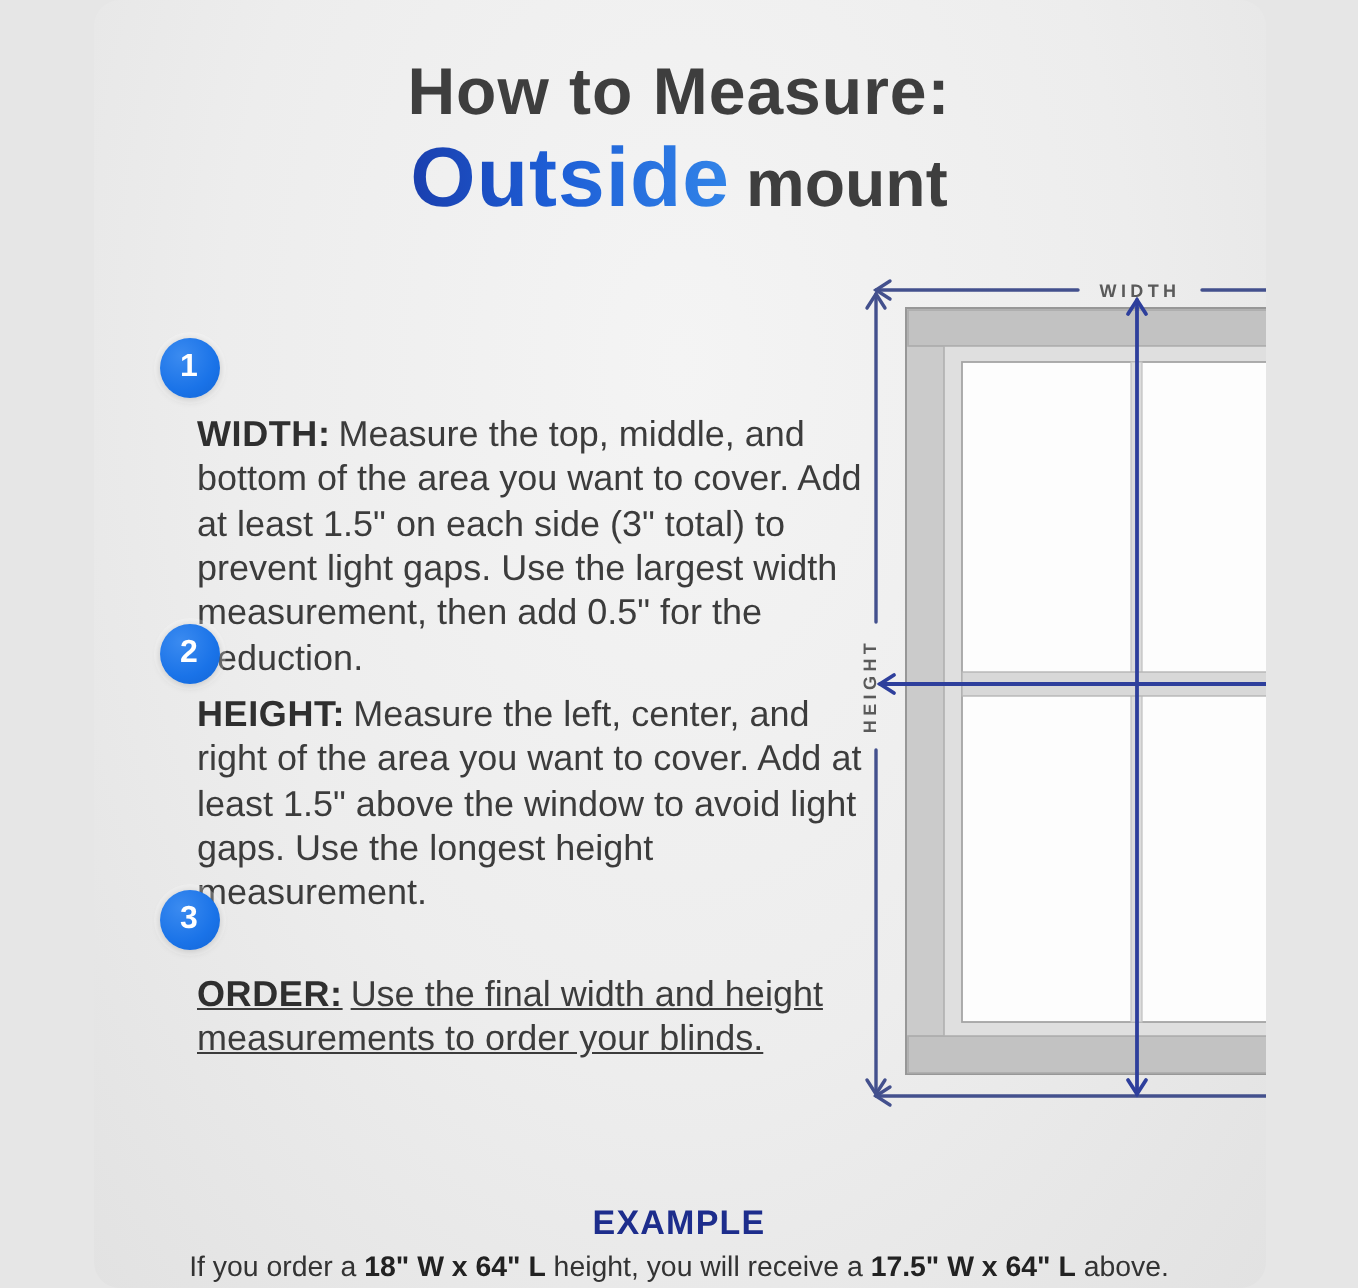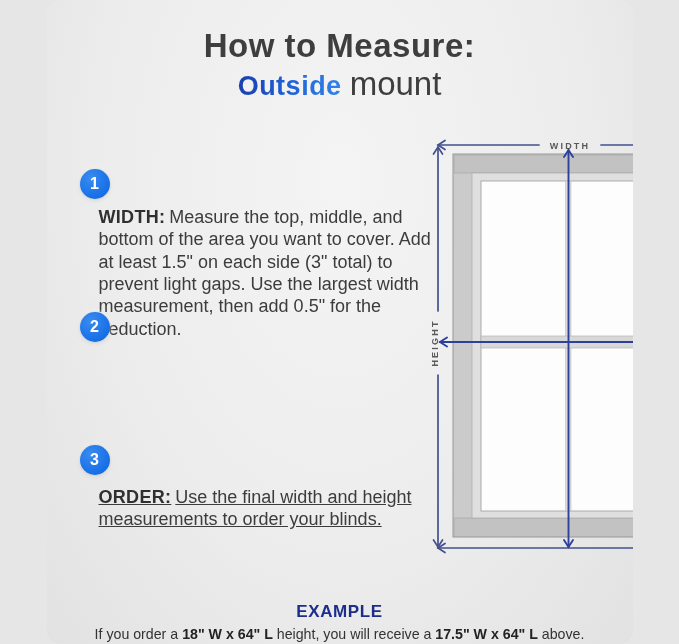--- a/index.html
+++ b/index.html
@@ -23,29 +23,29 @@
     position:absolute;left:0;top:28px;width:100%;
     text-align:center;line-height:1.1;
   }
   .title-line1{
     font-size:33px;font-weight:700;color:#3e3e3e;letter-spacing:.5px;
   }
   .title-line2{
     margin-top:2px;font-weight:700;color:#3e3e3e;
   }
   .title-accent{
-    font-size:27px;font-weight:700;color:#1d5bd6;
+    font-size:42px;font-weight:700;color:#1d5bd6;
     background:linear-gradient(90deg,#1a3fae 0%,#1d5ed6 45%,#3284e8 100%);
     -webkit-background-clip:text;background-clip:text;
     -webkit-text-fill-color:transparent;
     letter-spacing:.5px;
     text-decoration:underline;
   }
   .title-rest{
-    font-size:33px;font-weight:400;color:#3e3e3e;margin-left:8px;
+    font-size:33px;font-weight:700;color:#3e3e3e;margin-left:8px;
   }
 
   
   .badge{
     position:absolute;width:30px;height:30px;border-radius:50%;
     background:radial-gradient(circle at 35% 30%, #3b8bf0 0%, #1a73e8 60%, #1265d6 100%);
     color:#fff;font-weight:700;font-size:16px;
     display:flex;align-items:center;justify-content:center;
     box-shadow:0 1px 4px rgba(0,0,0,.18), 0 0 0 3px rgba(255,255,255,.25);
   }
@@ -97,20 +97,21 @@
   </div>
 
   <div class="badge" id="badge1">
     <span>1</span>
   </div>
   <p class="step-text" id="text1"><strong>WIDTH:</strong><span>Measure the top, middle, and bottom of the area you want to cover. Add at least 1.5" on each side (3" total) to prevent light gaps. Use the largest width measurement, then add 0.5" for the deduction.</span></p>
 
   <div class="badge" id="badge2">
     <span>2</span>
   </div>
+  <p class="step-text" id="text2"><strong>HEIGHT:</strong><span>Measure the left, center, and right of the area you want to cover. Add at least 1.5" above the window to avoid light gaps. Use the longest height measurement.</span></p>
 
   <div class="badge" id="badge3">
     <span>3</span>
   </div>
   <p class="step-text" id="text3"><strong>ORDER:</strong><span>Use the final width and height measurements to order your blinds.</span></p>
 
   <svg class="diagram" width="292" height="440" viewBox="0 0 292 440">
 
     <rect x="30" y="26" width="230" height="383" fill="#cbcbcb" stroke="#979797" stroke-width="1"></rect>
     <rect x="31" y="27" width="228" height="18" fill="#c2c2c2" stroke="#ababab" stroke-width="0.8"></rect>

